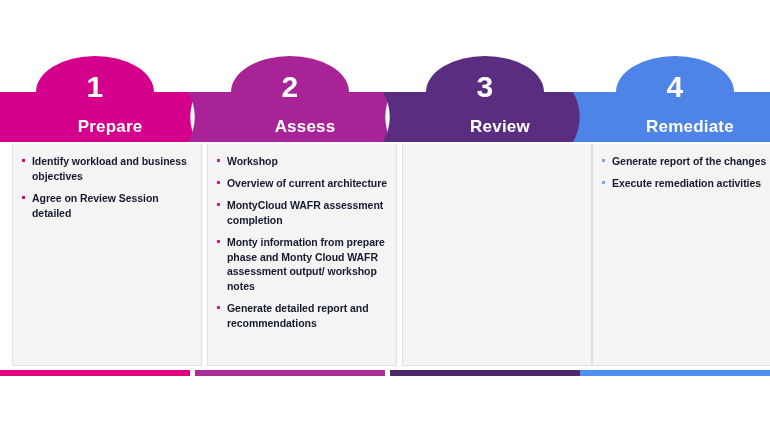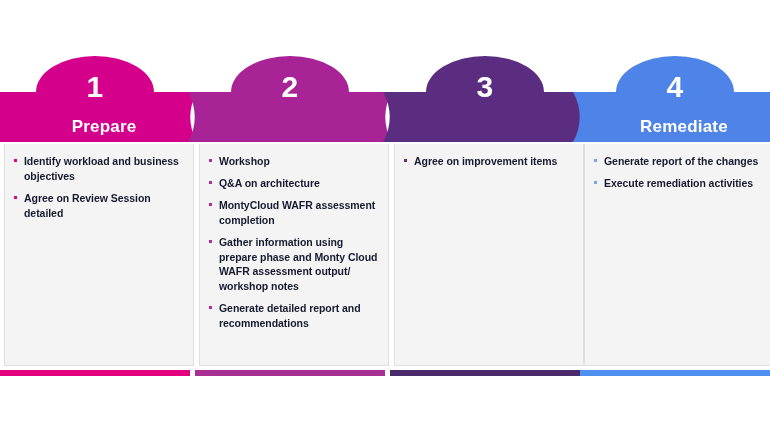--- a/index.html
+++ b/index.html
@@ -48,36 +48,36 @@
     font-size: 30px;
     font-weight: 700;
     line-height: 1;
     letter-spacing: 0.5px;
     pointer-events: none;
   }
 
   .banner-title {
     position: absolute;
     top: 62px;
-    left: 9px;
+    left: 15px;
     width: 190px;
     text-align: center;
     color: #ffffff;
     font-size: 17px;
     font-weight: 700;
     line-height: 1;
     letter-spacing: 0.2px;
     pointer-events: none;
   }
 
   
   .body-panel {
     position: absolute;
     top: 88px;
-    left: 4px;
+    left: 12px;
     width: 190px;
     height: 222px;
     background: #f4f4f4;
     border-left: 1px solid #e0e0e0;
     border-right: 1px solid #e0e0e0;
     border-bottom: 1px solid #e0e0e0;
     box-sizing: border-box;
     padding: 10px 8px 6px 8px;
   }
 
@@ -138,39 +138,40 @@
           <li>Agree on Review Session detailed</li>
         </ul>
       </div>
       <div class="footer-bar" style="background: rgb(227, 0, 127);"></div>
     </div>
     <div class="phase c1" style="left: 195px;">
       <svg class="banner-svg" viewBox="0 0 204 88">
         <path d="M 0 86 C 9 70 9 52 0 36 L 43 36 A 59 36 0 0 1 161 36 L 204 36 C 195 52 195 70 204 86 Z" fill="#a82496"></path>
       </svg>
       <div class="banner-number">2</div>
+      <div class="banner-title">Assess</div>
       <div class="body-panel">
         <ul class="bullets">
           <li>Workshop</li>
-          <li>Q&amp;A on architecture</li>
+          <li>Overview of current architecture</li>
           <li>MontyCloud WAFR assessment completion</li>
-          <li>Gather information using prepare phase and Monty Cloud WAFR assessment output/ workshop notes</li>
+          <li>Monty information from prepare phase and Monty Cloud WAFR assessment output/ workshop notes</li>
           <li>Generate detailed report and recommendations</li>
         </ul>
       </div>
       <div class="footer-bar" style="background: rgb(168, 47, 147);"></div>
     </div>
     <div class="phase c2" style="left: 390px;">
       <svg class="banner-svg" viewBox="0 0 204 88">
         <path d="M 0 86 C 9 70 9 52 0 36 L 43 36 A 59 36 0 0 1 161 36 L 204 36 C 195 52 195 70 204 86 Z" fill="#5b2d80"></path>
       </svg>
       <div class="banner-number">3</div>
+      <div class="banner-title">Review</div>
       <div class="body-panel">
         <ul class="bullets">
-          <li>Agree on improvement items</li>
         </ul>
       </div>
       <div class="footer-bar" style="background: rgb(75, 42, 107);"></div>
     </div>
     <div class="phase c3" style="left: 580px;">
       <svg class="banner-svg" viewBox="0 0 204 88">
         <path d="M 0 86 C 9 70 9 52 0 36 L 43 36 A 59 36 0 0 1 161 36 L 197 36 L 197 86 Z" fill="#4e83e8"></path>
       </svg>
       <div class="banner-number">4</div>
       <div class="banner-title">Remediate</div>

